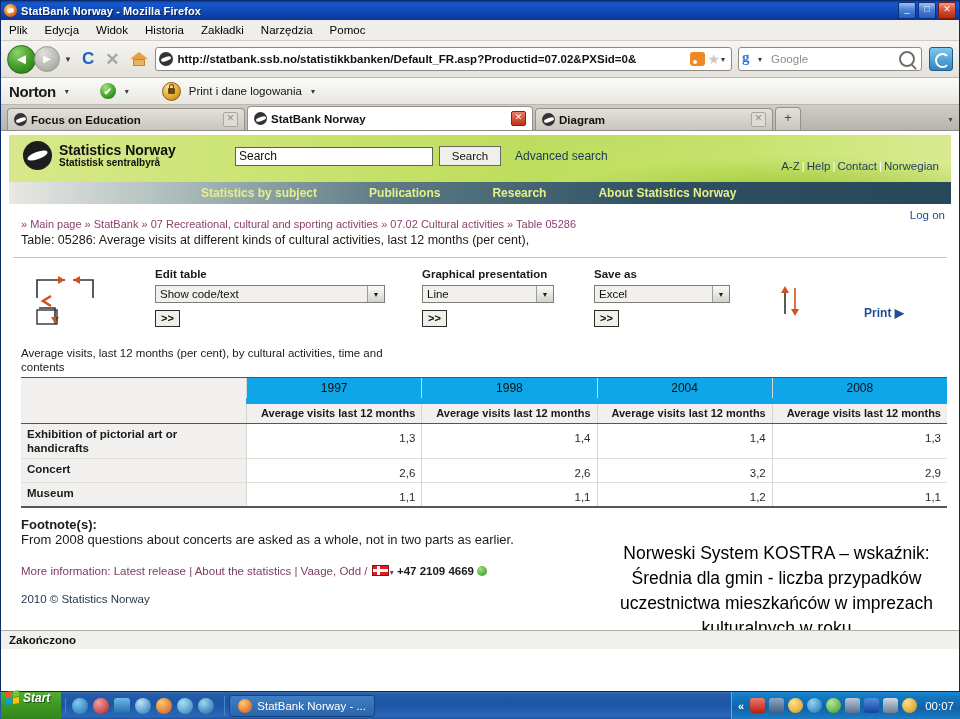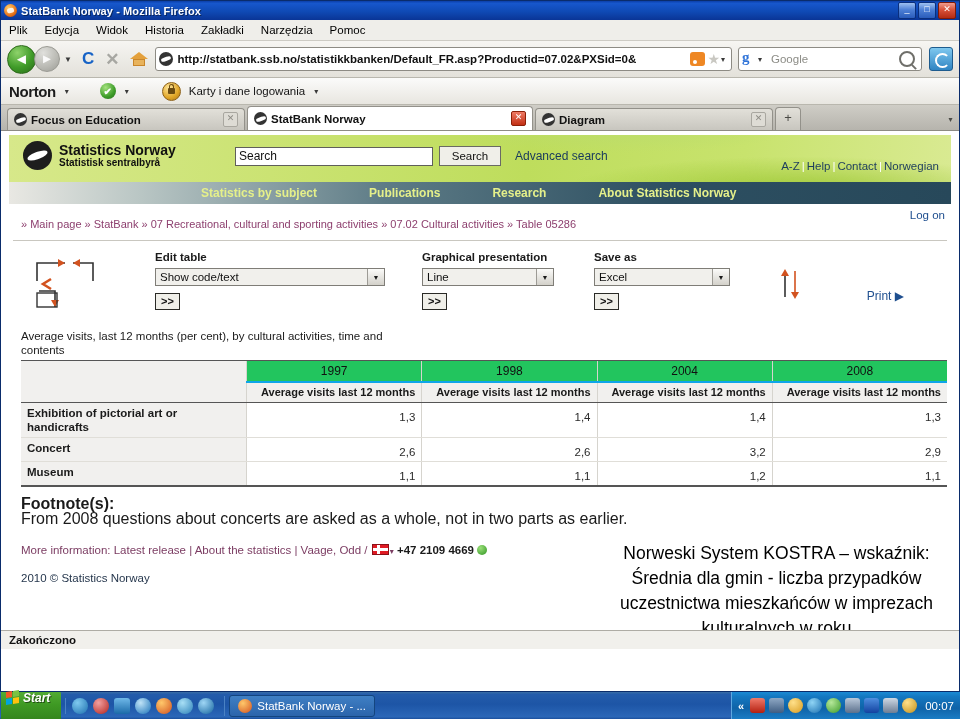--- a/index.html
+++ b/index.html
@@ -128,36 +128,36 @@
   .ctlgrp{margin-right:18px;}
   .ctllabel{font-size:11.5px;font-weight:bold;color:#1a1a1a;margin-bottom:5px;}
   .selbox{height:18px;border:1px solid #7f7d77;background:#f1f0ec;display:flex;align-items:center;
       box-sizing:border-box;}
   .selbox .sv{flex:1;font-size:11.5px;color:#111;padding-left:4px;white-space:nowrap;overflow:hidden;}
   .selbox .sa{width:16px;height:16px;background:linear-gradient(to bottom,#fbfbf9,#d3d1ca);
       border-left:1px solid #9d9b95;display:flex;align-items:center;justify-content:center;font-size:7px;color:#1a1a1a;}
   .gobtn{width:25px;height:17px;margin-top:7px;border:1px solid #2a2a26;background:#f0efe9;
       font-size:11px;font-weight:bold;text-align:center;line-height:15px;color:#111;box-sizing:border-box;}
   .sortarrows{position:relative;width:30px;height:40px;margin-left:28px;margin-top:12px;}
-  .printlink{position:absolute;right:55px;top:48px;font-size:12px;font-weight:normal;color:#1f4f8f;}
+  .printlink{position:absolute;right:55px;top:48px;font-size:12px;font-weight:bold;color:#1f4f8f;}
   
   .tblcap{margin:16px 0 3px 20px;font-size:11.5px;color:#1a1a1a;max-width:400px;line-height:14px;}
   .dtable{margin:0 14px 0 20px;border-collapse:collapse;width:926px;font-size:11.5px;}
   .dtable th,.dtable td{padding:3px 6px;vertical-align:top;}
-  .dtable .yrow th{background:#22c55e;border-top:1px solid #555;border-bottom:2px solid #0ea5e9;
+  .dtable .yrow th{background:#0ea5e9;border-top:1px solid #555;border-bottom:6px solid #0ea5e9;
        text-align:center;font-weight:normal;color:#111;font-size:12px;}
   .dtable .yrow th.blank{border-top:1px solid #555;border-bottom:none;background:#f1f0ee;}
   .dtable .srow th{background:#f1f0ee;border-bottom:1px solid #555;text-align:right;font-weight:bold;
        color:#1a1a1a;font-size:11px;line-height:13px;}
   .dtable .srow th.blank{background:#f1f0ee;}
   .dtable td.rh{font-weight:bold;color:#1a1a1a;background:#f1f0ee;border-bottom:1px solid #e0ded8;line-height:14px;}
   .dtable td.val{text-align:right;color:#2a2a2a;border-bottom:1px solid #e0ded8;padding-top:8px;}
   .dtable tr.last td{border-bottom:2px solid #555;}
   .vsep{border-left:1px solid #d6d4ce;}
-  .footn{margin:9px 0 7px 20px;font-size:16px;color:#1a1a1a;line-height:15px;}
+  .footn{margin:9px 0 7px 20px;font-size:13px;color:#1a1a1a;line-height:15px;}
   .footn b{font-weight:bold;}
   .moreinfo{margin:18px 0 0 20px;font-size:11.5px;color:#7b3c62;}
   .moreinfo a{color:#7b3c62;text-decoration:none;}
   .flagi{display:inline-block;width:17px;height:11px;background:#e01b24;position:relative;
       vertical-align:-1px;margin:0 1px;border:1px solid #8c1017;box-sizing:border-box;}
   .flagi::before{content:"";position:absolute;left:4px;top:0;width:3px;height:100%;background:#fff;}
   .flagi::after{content:"";position:absolute;left:0;top:3px;width:100%;height:3px;background:#fff;}
   .phone{font-weight:bold;color:#1a1a1a;}
   .greenball{display:inline-block;width:10px;height:10px;border-radius:50%;
       background:radial-gradient(circle at 35% 30%,#9be07a,#2f9421);vertical-align:-1px;margin-left:3px;}
@@ -247,21 +247,21 @@
   <div class="nortonbar">
     <div class="norton">Norton</div>
     <div class="dropar">▾</div>
     <div style="width:12px"></div>
     <div class="greencheck">✔</div>
     <div class="dropar">▾</div>
     <div style="width:14px"></div>
     <div class="goldlock">
         <i></i>
       </div>
-    <div class="nlabel">Karty i dane logowania</div>
+    <div class="nlabel">Print i dane logowania</div>
     <div class="dropar">▾</div>
   </div>
 
   <div class="tabstrip">
     <div class="tab" style="width:238px">
       <div class="favico"></div>
       <div class="tlabel">Focus on Education</div>
       <div class="tabx">✕</div>
     </div>
     <div class="tab active" style="width:286px">
@@ -303,20 +303,21 @@
     <div class="mainnav">
       <a style="margin-left:192px">Statistics by subject</a>
       <a style="margin-left:52px">Publications</a>
       <a style="margin-left:52px">Research</a>
       <a style="margin-left:52px">About Statistics Norway</a>
     </div>
 
     <div class="logon">Log on</div>
 
     <div class="crumb">» Main page » StatBank » 07 Recreational, cultural and sporting activities » 07.02 Cultural activities » Table 05286</div>
+    <div class="tabletitle">Table: 05286: Average visits at different kinds of cultural activities, last 12 months (per cent),</div>
     <div class="hrline"></div>
 
     <div class="controls">
       <div class="arrowbox">
         <svg width="110" height="62" viewBox="0 0 110 62">
           <path d="M16 30 V12 H44" stroke="#333" stroke-width="1.6" fill="none"></path>
           <path d="M44 12 l-7 -4 v8 z" fill="#d2521f"></path>
           <path d="M72 30 V12 H52" stroke="#333" stroke-width="1.6" fill="none"></path>
           <path d="M52 12 l7 -4 v8 z" fill="#d2521f"></path>
           <path d="M18 40 H34 V56" stroke="#333" stroke-width="1.6" fill="none"></path>

